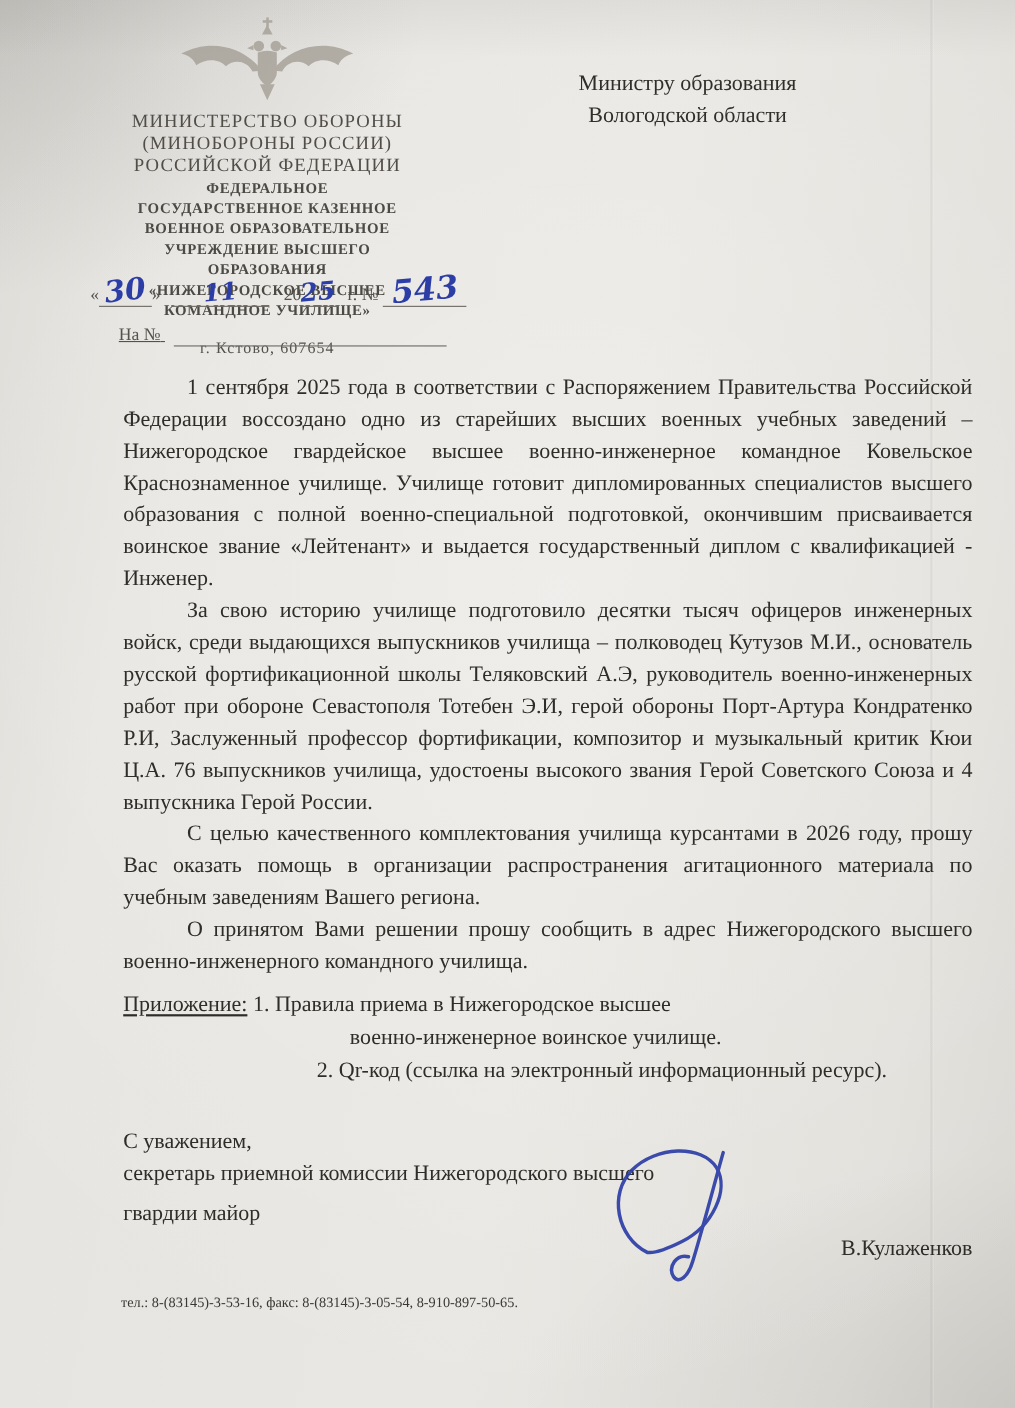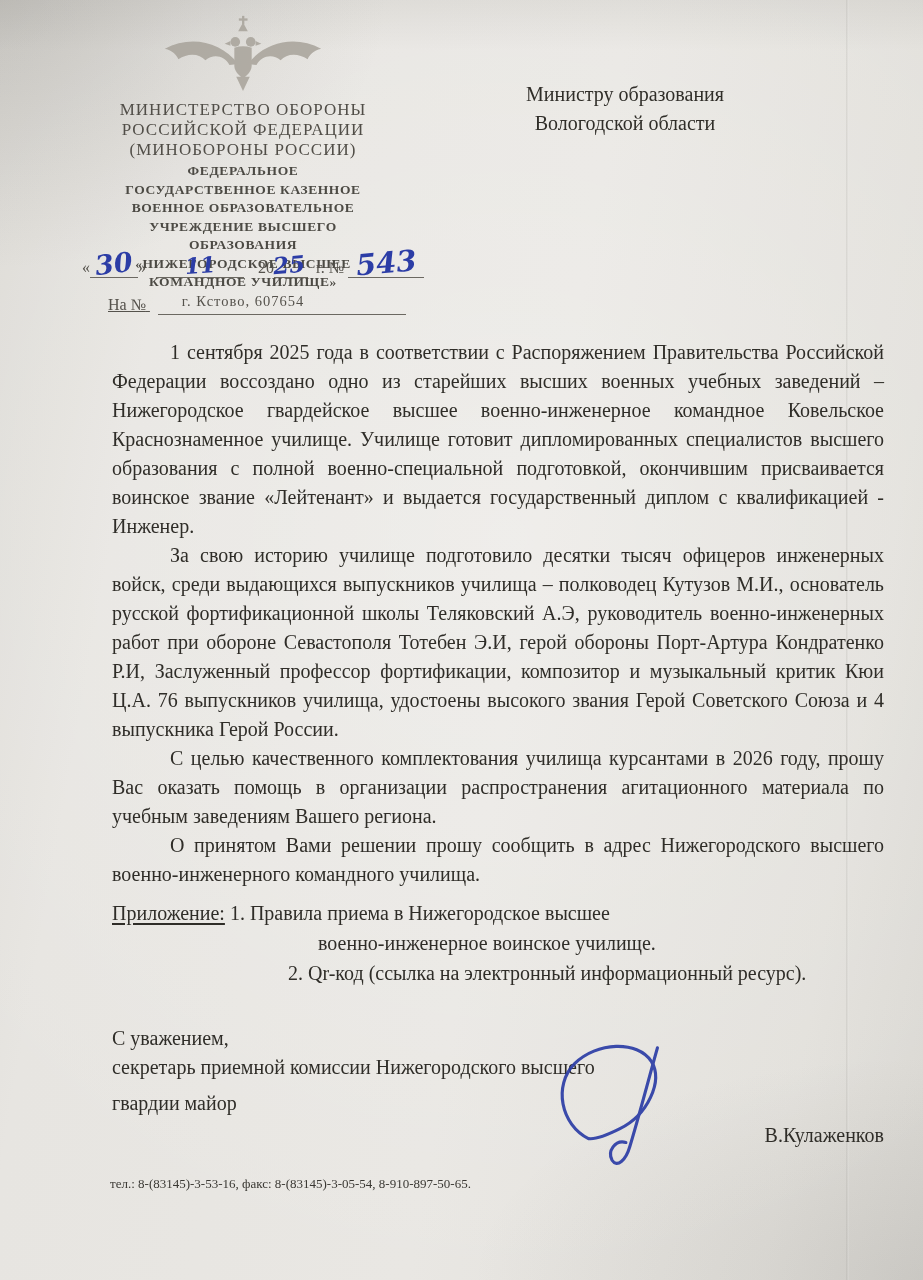--- a/index.html
+++ b/index.html
@@ -19,33 +19,33 @@
       radial-gradient(ellipse 70% 25% at 100% 100%, rgba(90,88,84,.12) 0%, rgba(90,88,84,0) 70%),
       linear-gradient(to bottom, rgba(120,118,112,.10) 0%, rgba(120,118,112,0) 4%);}
   .fold{position:absolute;top:0;left:846px;width:3px;height:100%;
     background:linear-gradient(to right, rgba(110,108,102,.14), rgba(255,255,255,.18));pointer-events:none;}
 
   
   .letterhead{position:absolute;left:88px;top:12px;width:310px;text-align:center;}
   .emblem{display:block;margin:0 auto 6px auto;}
   .org-top{font-size:17px;letter-spacing:1px;line-height:20px;color:#514e48;}
   .org-bold{font-weight:bold;font-size:13.5px;line-height:15.5px;letter-spacing:.6px;color:#4c4a44;margin-top:3px;}
-  .org-city{font-size:14.5px;letter-spacing:1px;color:#55524c;margin-top:3px;}
+  .org-city{font-size:14.5px;letter-spacing:1px;color:#55524c;margin-top:19px;}
 
   .date-row{position:absolute;left:82px;top:258px;width:360px;font-size:16px;color:#55524c;white-space:nowrap;}
   .uline{display:inline-block;border-bottom:1.2px solid #6b6861;text-align:center;vertical-align:baseline;}
   .hw{font-family:"DejaVu Serif",serif;font-style:italic;font-weight:bold;color:#2c3da6;display:inline-block;}
   .hw-day{font-size:27px;transform:rotate(-7deg);line-height:10px;}
   .hw-month{font-size:22px;transform:rotate(-4deg);line-height:10px;}
   .hw-year{font-size:23px;transform:rotate(-5deg);line-height:10px;margin-left:-4px;}
   .hw-num{font-size:29px;transform:rotate(-5deg);line-height:10px;}
   .ref-row{position:absolute;left:108px;top:296px;font-size:16px;color:#55524c;white-space:nowrap;text-decoration:underline;}
 
   
-  .addressee{position:absolute;left:455px;top:80px;width:340px;text-align:center;font-size:20px;line-height:29px;color:#302e29;}
+  .addressee{position:absolute;left:455px;top:62px;width:340px;text-align:center;font-size:20px;line-height:29px;color:#302e29;}
 
   
   .body-text{position:absolute;left:112px;top:338px;width:772px;}
   .body-text p{margin:0;font-size:20px;line-height:29px;text-align:justify;text-indent:58px;color:#2f2d28;}
 
   
   .attachment{position:absolute;left:112px;top:898px;width:780px;font-size:20px;line-height:30px;color:#2f2d28;}
   .att-label{text-decoration:underline;text-underline-offset:3px;}
   .att-line2{padding-left:206px;}
   .att-line3{padding-left:176px;}
@@ -76,22 +76,22 @@
         <path d="M72 30 L66 33 L72 35 Z"></path>
         <path d="M98 30 L104 33 L98 35 Z"></path>
         <path d="M80 20 L85 11 L90 20 Z"></path>
         <rect x="84" y="4" width="2.4" height="9"></rect>
         <rect x="80.7" y="6.6" width="9" height="2.4"></rect>
         <path d="M76 37 C82 35 88 35 94 37 L94 56 C94 63 85 69 85 69 C85 69 76 63 76 56 Z"></path>
         <path d="M78 67 L92 67 L85 82 Z"></path>
       </g>
     </svg>
     <div class="org-top">МИНИСТЕРСТВО ОБОРОНЫ</div>
+    <div class="org-top">(МИНОБОРОНЫ РОССИИ)</div>
     <div class="org-top">РОССИЙСКОЙ ФЕДЕРАЦИИ</div>
-    <div class="org-top">(МИНОБОРОНЫ РОССИИ)</div>
     <div class="org-bold">ФЕДЕРАЛЬНОЕ</div>
     <div class="org-bold">ГОСУДАРСТВЕННОЕ КАЗЕННОЕ</div>
     <div class="org-bold">ВОЕННОЕ ОБРАЗОВАТЕЛЬНОЕ</div>
     <div class="org-bold">УЧРЕЖДЕНИЕ ВЫСШЕГО</div>
     <div class="org-bold">ОБРАЗОВАНИЯ</div>
     <div class="org-bold">«НИЖЕГОРОДСКОЕ ВЫСШЕЕ</div>
     <div class="org-bold">КОМАНДНОЕ УЧИЛИЩЕ»</div>
     <div class="org-city">г. Кстово, 607654</div>
   </div>
 

